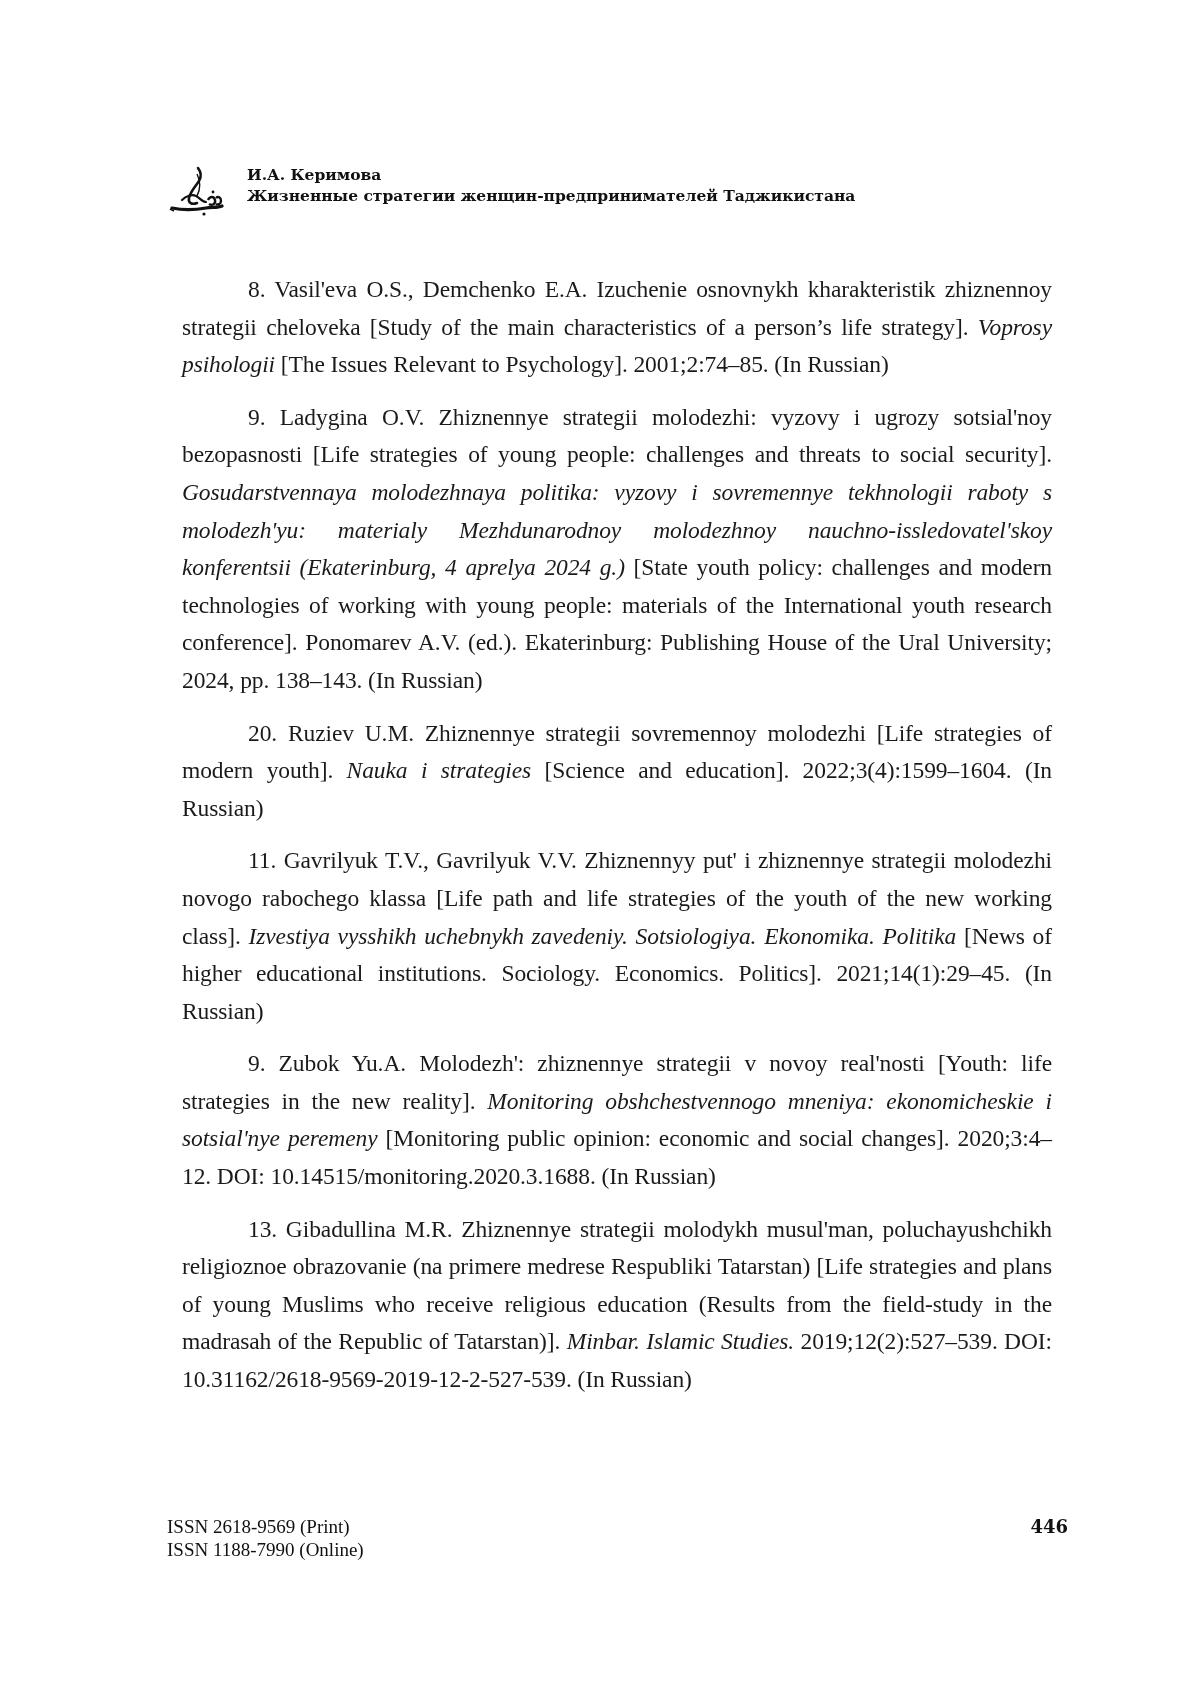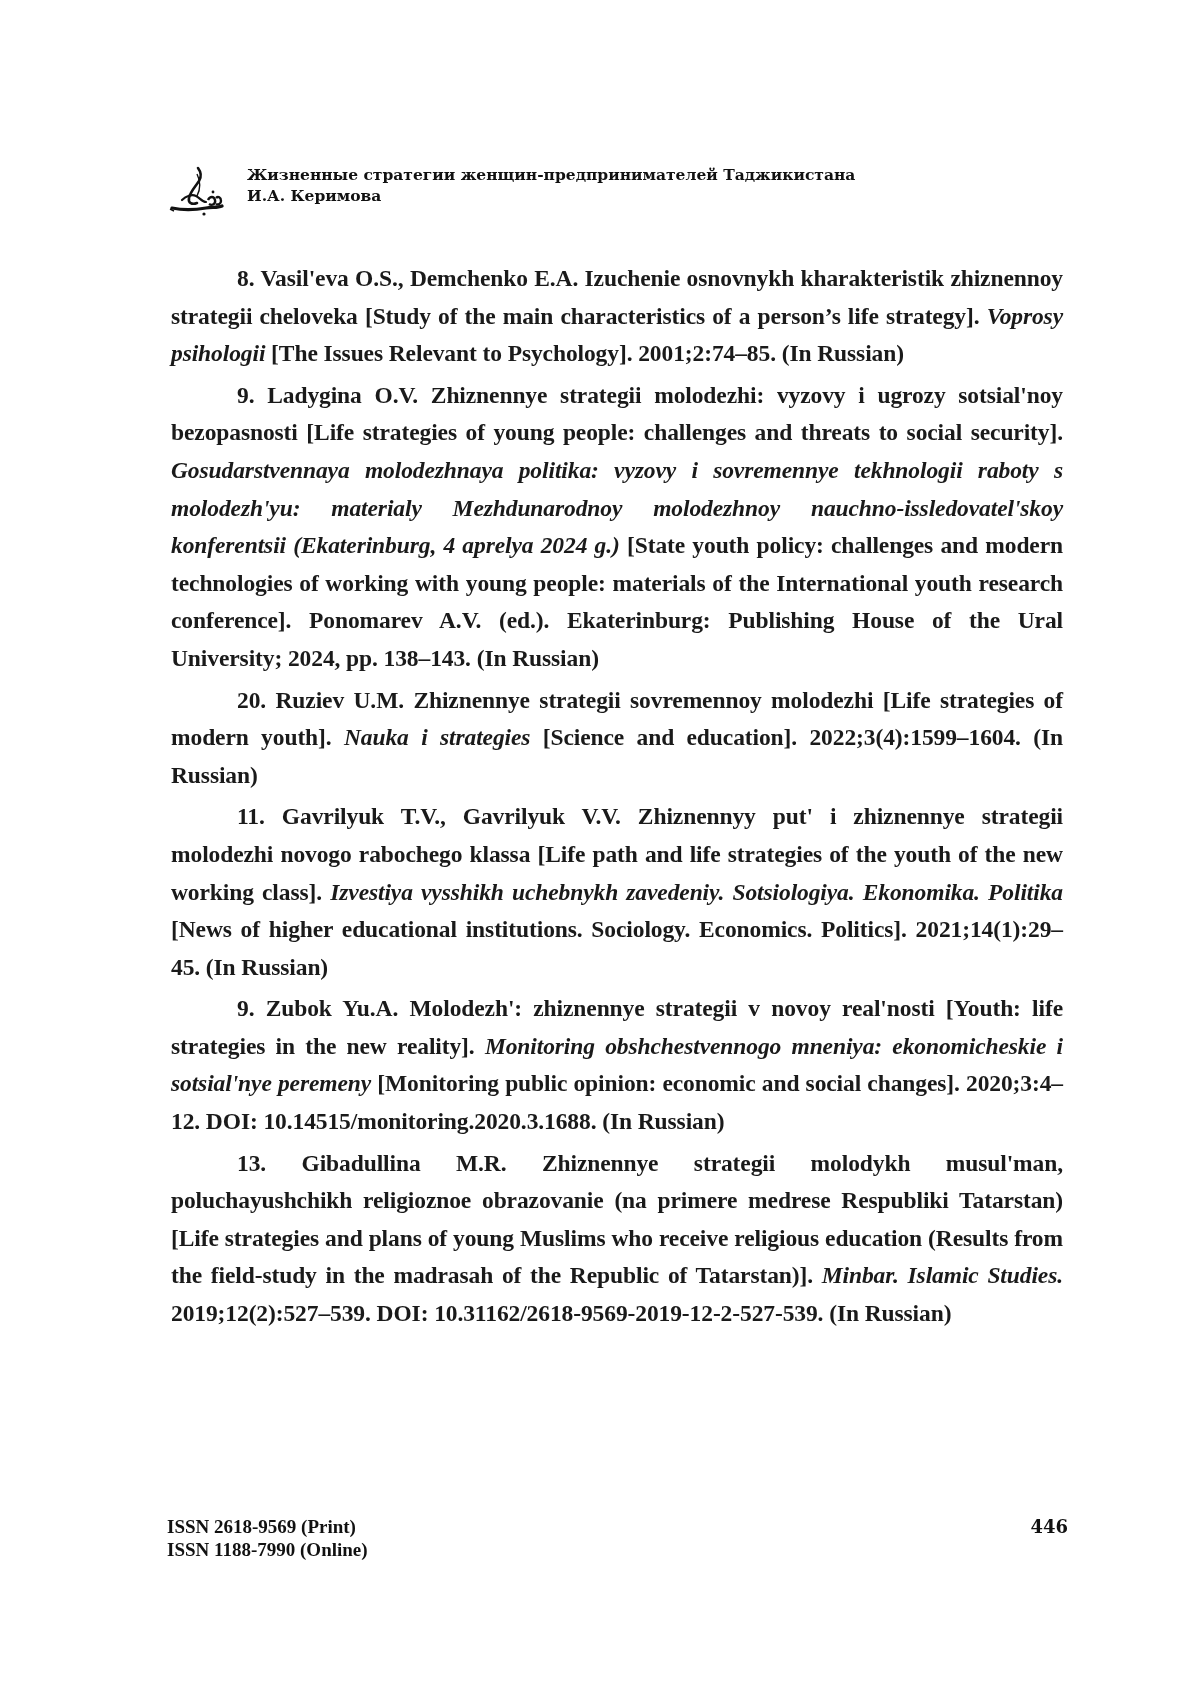--- a/index.html
+++ b/index.html
@@ -46,34 +46,33 @@
       position: absolute;
       left: 167px;
       top: 256px;
       width: 900px;
       font-size: 23.5px;
       line-height: 37.6px;
       text-align: justify;
       letter-spacing: -0.1px;
     }
     .ref {
-      margin: 4px;
+      margin: 15px;
       text-indent: 66px;
-      font-weight: bold;
     }
     .ref em { font-style: italic; }
     .footer-issn {
       position: absolute;
       left: 167px;
       top: 1515px;
       font-size: 19px;
       line-height: 23px;
       color: #111;
     }
-    .footer-issn span { display: block; font-weight: bold; }
+    .footer-issn span { display: block; }
     .page-number {
       position: absolute;
       left: 1028px;
       top: 1515px;
       width: 40px;
       text-align: right;
       font-family: "DejaVu Serif", "Liberation Serif", serif;
       font-weight: bold;
       font-size: 18px;
       line-height: 23px;
@@ -89,22 +88,22 @@
     <path d="M29 8 C32 14 33 22 29 30" fill="none" stroke="#111" stroke-width="1.4"></path>
     <path d="M14 34 C18 30 24 28 28 30 C32 32 34 36 38 36" fill="none" stroke="#111" stroke-width="2.2" stroke-linecap="round"></path>
     <path d="M4 42 C14 44 26 44 38 42 C44 41 50 42 54 40" fill="none" stroke="#111" stroke-width="3.2" stroke-linecap="round"></path>
     <path d="M40 34 C42 30 46 30 47 34 C48 38 44 40 41 38" fill="none" stroke="#111" stroke-width="2.4"></path>
     <path d="M48 32 C50 30 53 31 53 35 C53 38 50 39 48 38" fill="none" stroke="#111" stroke-width="2.4"></path>
     <circle cx="36" cy="48" r="1.6" fill="#111"></circle>
     <circle cx="45" cy="26" r="1.4" fill="#111"></circle>
     <path d="M2 43 L6 45" stroke="#111" stroke-width="1.5"></path>
   </svg>
   <div class="header-text">
+    <span class="line">И.А. Керимова</span>
     <span class="line">Жизненные стратегии женщин-предпринимателей Таджикистана</span>
-    <span class="line">И.А. Керимова</span>
   </div>
 </header>
 
 <main class="refs">
   <p class="ref">
     <span>8.</span><span> Vasil'eva O.S., Demchenko E.A. Izuchenie osnovnykh kharakteristik zhiznennoy strategii cheloveka [Study of the main characteristics of a person’s life strategy]. </span><em>Voprosy psihologii</em><span> [The Issues Relevant to Psychology]. 2001;2:74–85. (In Russian)</span>
   </p>
   <p class="ref">
     <span>9.</span><span> Ladygina O.V. Zhiznennye strategii molodezhi: vyzovy i ugrozy sotsial'noy bezopasnosti [Life strategies of young people: challenges and threats to social security]. </span><em>Gosudarstvennaya molodezhnaya politika: vyzovy i sovremennye tekhnologii raboty s molodezh'yu: materialy Mezhdunarodnoy molodezhnoy nauchno-issledovatel'skoy konferentsii (Ekaterinburg, 4 aprelya 2024 g.)</em><span> [State youth policy: challenges and modern technologies of working with young people: materials of the International youth research conference]. Ponomarev A.V. (ed.). Ekaterinburg: Publishing House of the Ural University; 2024, pp. 138–143. (In Russian)</span>
   </p>

